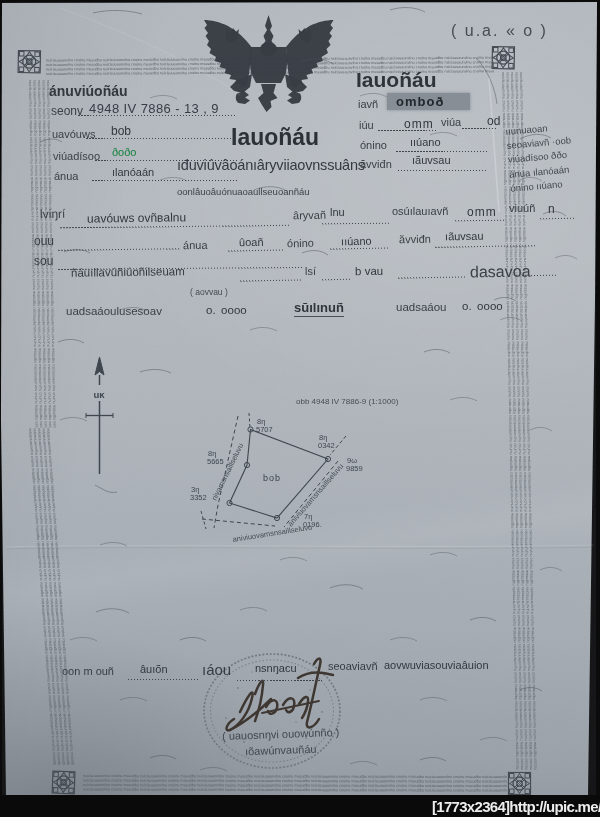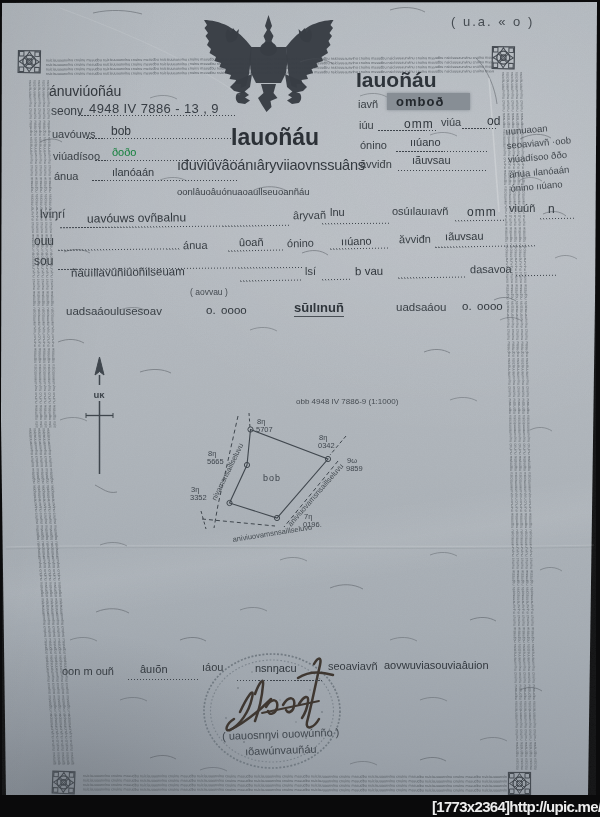--- a/index.html
+++ b/index.html
@@ -290,23 +290,23 @@
 <path d="M350,764 C360,760 370,761 377,765"></path>
 <path d="M500,320 C508,316 516,317 522,321"></path>
 <path d="M60,420 C70,416 80,417 87,421"></path>
 <path d="M160,180 C170,176 180,177 187,181"></path>
 <path d="M520,180 C528,176 536,177 542,181"></path>
 </g>
 </svg>
 
  <div id="txt">
 
-  <div class="t" style="left:451px;top:14px;font-size:13px;letter-spacing:2px;color:#464c52">( u.a. « o )</div>
-
-  <div class="t" style="left:49px;top:83px;font-size:14px;font-weight:normal;color:#32373d">ánuviúoñáu</div>
+  <div class="t" style="left:451px;top:22px;font-size:16px;letter-spacing:2px;color:#464c52">( u.a. « o )</div>
+
+  <div class="t" style="left:49px;top:83px;font-size:14px;font-weight:bold;color:#32373d">ánuviúoñáu</div>
 
   <div class="t" style="left:51px;top:104px;font-size:12px">seonv</div>
 
   <div class="t" style="left:89px;top:101px;font-size:13px;color:#373d44;letter-spacing:.4px">4948 IV 7886 - 13 , 9</div>
 
   <div class="dots" style="left:78px;top:115px;width:158px"></div>
 
   <div class="t" style="left:52px;top:128px;font-size:11px">uavóuws</div>
 
   <div class="t" style="left:111px;top:124px;font-size:12px;color:#32383e">bob</div>
@@ -421,21 +421,21 @@
   <div class="t" style="left:34px;top:254px;font-size:12px">sou</div>
 
   <div class="dots" style="left:58px;top:268px;width:245px;transform:rotate(-.5deg)"></div>
 
   <div class="t" style="left:71px;top:266px;font-size:11.5px;color:#343a40;transform:rotate(-.8deg)">ñáuıllavúñiúoñilseuam</div>
 
   <div class="t" style="left:305px;top:265px;font-size:11px;transform:rotate(-.8deg)">lsí</div>
 
   <div class="t" style="left:355px;top:265px;font-size:11.5px;color:#32383e;transform:rotate(-.8deg)">b vau</div>
 
-  <div class="t" style="left:470px;top:263px;font-size:11px;transform:rotate(-.8deg)">dasavoa</div>
+  <div class="t" style="left:470px;top:263px;font-size:16px;transform:rotate(-.8deg)">dasavoa</div>
 
   <div class="dots" style="left:240px;top:280px;width:62px;transform:rotate(-.8deg)"></div>
   <div class="dots" style="left:322px;top:279px;width:30px;transform:rotate(-.8deg)"></div>
   <div class="dots" style="left:398px;top:277px;width:68px;transform:rotate(-.8deg)"></div>
   <div class="dots" style="left:516px;top:275px;width:40px;transform:rotate(-.8deg)"></div>
 
   <div class="t" style="left:190px;top:287px;font-size:8.5px;color:#454b51">( aovvau )</div>
 
   <div class="t" style="left:66px;top:305px;font-size:11.5px">uadsaáoulusesoav</div>
 
@@ -446,21 +446,21 @@
   <div class="t" style="left:396px;top:301px;font-size:11.5px">uadsaáou</div>
 
   <div class="t" style="left:462px;top:300px;font-size:11.5px;color:#32383e">o.  oooo</div>
 
   <div class="t" style="left:62px;top:665px;font-size:11px;color:#373d43">oon m ouñ</div>
 
   <div class="t" style="left:140px;top:663px;font-size:11px;color:#32383e">âuıõn</div>
 
   <div class="dots" style="left:128px;top:679px;width:70px"></div>
 
-  <div class="t" style="left:202px;top:661px;font-size:11px;color:#373d43">ıáou</div>
+  <div class="t" style="left:202px;top:661px;font-size:15px;color:#373d43">ıáou</div>
 
   <div class="t" style="left:255px;top:662px;font-size:11px;color:#32383e">nsnŋacu</div>
 
   <div class="dots" style="left:237px;top:680px;width:85px"></div>
 
   <div class="t" style="left:328px;top:660px;font-size:11px;color:#373d43">seoaviavñ</div>
 
   <div class="t" style="left:384px;top:659px;font-size:11px;color:#32383e">aovwuviasouviaâuion</div>
 
   <div class="t" style="left:222px;top:728px;font-size:11px;color:#40474e;transform:rotate(-2deg)">( uauosnŋvi ouowúnño )</div>

